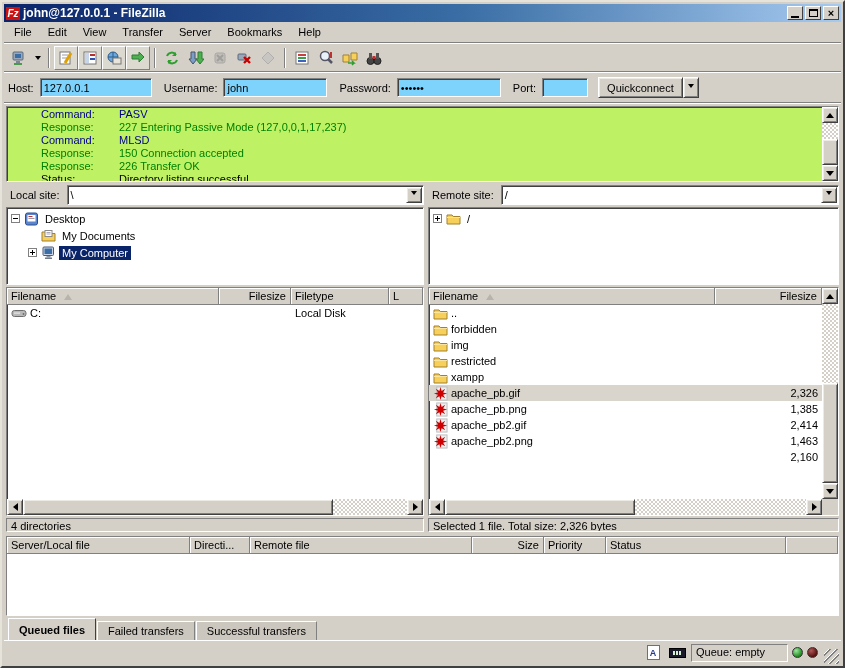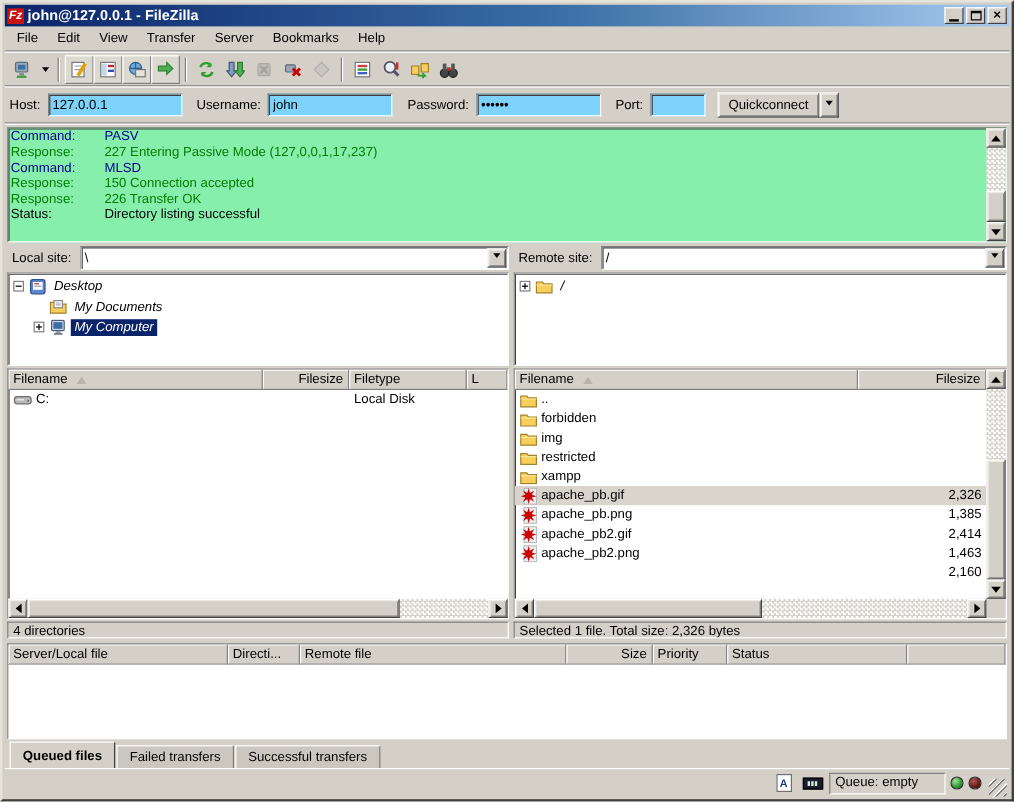--- a/index.html
+++ b/index.html
@@ -39,22 +39,22 @@
   .qcbar { height:29px; display:flex; align-items:center; padding:0 4px; gap:6px; flex:none; }
   .qcbar label { white-space:nowrap; }
   .field { border:1px solid; border-color:#808080 #fff #fff #808080; box-shadow:inset 1px 1px 0 #404040;
     background:#7dd3fc; height:19px; font-family:"Liberation Sans",sans-serif; font-size:11px; padding:0 3px; }
   .btn { background:#D4D0C8; border:1px solid; border-color:#fff #404040 #404040 #fff;
     box-shadow:inset 1px 1px 0 #ECEAE4, inset -1px -1px 0 #808080;
     height:21px; padding:0 8px; font-size:11px; display:flex; align-items:center; }
   .qc-drop { width:16px; height:21px; padding:0; justify-content:center; }
 
   
-  .log { margin:2px; height:96px; background:#86efac; border:1px solid; border-color:#808080 #fff #fff #808080;
-    box-shadow:inset 1px 1px 0 #404040; display:flex; flex:none; }
+  .log { margin:2px; height:76px; background:#bef264; border:1px solid; border-color:#808080 #fff #fff #808080;
+    box-shadow:inset 1px 1px 0 #404040; display:flex; flex:none;padding-left:32px; }
   .log-lines { flex:1; padding:1px 2px; overflow:hidden; }
   .log-line { display:flex; height:13px; line-height:13px; white-space:nowrap; }
   .log-label { width:78px; flex:none; }
   .log-command { color:#00008B; }
   .log-response { color:#008000; }
   .log-status { color:#000; }
 
   
   .vscroll { width:16px; flex:none; position:relative;
     background:repeating-conic-gradient(#fff 0% 25%, #D4D0C8 0% 50%) 0 0/4px 4px; }
@@ -83,21 +83,21 @@
   .site-row { height:21px; display:flex; align-items:center; gap:3px; flex:none; margin-bottom:2px; }
   .site-label { padding:2px 4px; }
   .combo { flex:1; display:flex; align-items:center; background:#fff; height:20px;
     border:1px solid; border-color:#808080 #fff #fff #808080; box-shadow:inset 1px 1px 0 #404040; }
   .combo-text { flex:1; padding:0 3px; }
   .combo-btn { width:16px; height:16px; margin:1px; background:#D4D0C8; flex:none;
     border:1px solid; border-color:#fff #404040 #404040 #fff; box-shadow:inset 1px 1px 0 #ECEAE4, inset -1px -1px 0 #808080;
     display:flex; align-items:center; justify-content:center; }
 
   .treebox { height:78px; background:#fff; border:1px solid; border-color:#808080 #fff #fff #808080;
-    box-shadow:inset 1px 1px 0 #404040; padding:2px 0; flex:none; overflow:hidden; margin-bottom:2px;font-style:italic; }
+    box-shadow:inset 1px 1px 0 #404040; padding:2px 0; flex:none; overflow:hidden; margin-bottom:2px; }
   .tree-row { display:flex; align-items:center; height:17px; white-space:nowrap; }
   .expander { width:9px; height:9px; border:1px solid #808080; background:#fff; flex:none;
     margin-right:4px; position:relative; }
   .expander::before, .expander.minus::before { content:""; position:absolute; left:1px; top:3px; width:5px; height:1px; background:#000; }
   .expander.plus::after { content:""; position:absolute; left:3px; top:1px; width:1px; height:5px; background:#000; }
   .expander.none { visibility:hidden; }
   .tree-icon { margin-right:3px; flex:none; display:flex; }
   .tree-label { padding:1px 3px; }
   .tree-label.selected { background:#0A246A; color:#fff; }
 
@@ -120,21 +120,21 @@
 
   .pane-local .c0 { width:212px; } .pane-local .c1 { width:72px; } .pane-local .c2 { width:98px; } .pane-local .c3 { flex:1; }
   .pane-remote .c0 { width:286px; } .pane-remote .c1 { flex:1; }
 
   .pane-status { height:14px; margin-top:2px; border:1px solid; border-color:#808080 #fff #fff #808080;
     padding:1px 4px; flex:none; white-space:nowrap; overflow:hidden; }
 
   
   .queuebox { margin:4px 2px 0 2px; height:80px; background:#fff; border:1px solid; border-color:#808080 #fff #fff #808080;
     box-shadow:inset 1px 1px 0 #404040; display:flex; flex-direction:column; flex:none; }
-  .queue .c0{width:183px}.queue .c1{width:60px}.queue .c2{width:222px}.queue .c3{width:72px}.queue .c4{width:62px}.queue .c5{width:150px}.queue .c6{flex:1}
+  .queue .c0{width:183px}.queue .c1{width:60px}.queue .c2{width:222px}.queue .c3{width:72px}.queue .c4{width:62px}.queue .c5{width:180px}.queue .c6{flex:1}
   .queue-body { flex:1; background:#fff; }
 
   .tabs { height:24px; display:flex; align-items:flex-end; padding-left:4px; gap:1px; flex:none; }
   .tab { padding:3px 10px; background:#CBC7BE; border:1px solid; border-color:#fff #808080 #808080 #fff;
     border-bottom:none; height:19px; display:flex; align-items:center; }
   .tab.active { background:#D4D0C8; font-weight:bold; height:22px; border-color:#fff #404040 #D4D0C8 #fff; }
 
   
   .statusbar { height:24px; border-top:1px solid #fff; display:flex; align-items:center; justify-content:flex-end;
     gap:4px; padding:0 2px; flex:none; }

